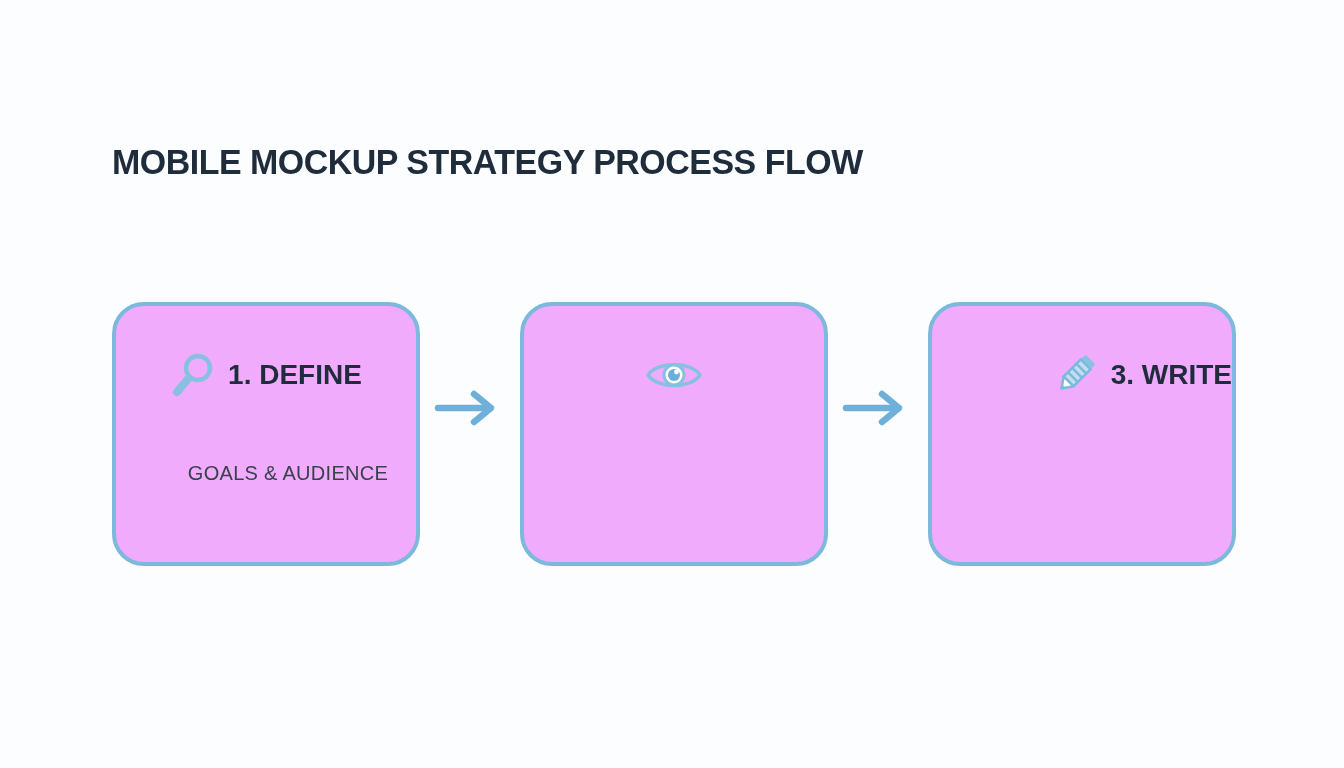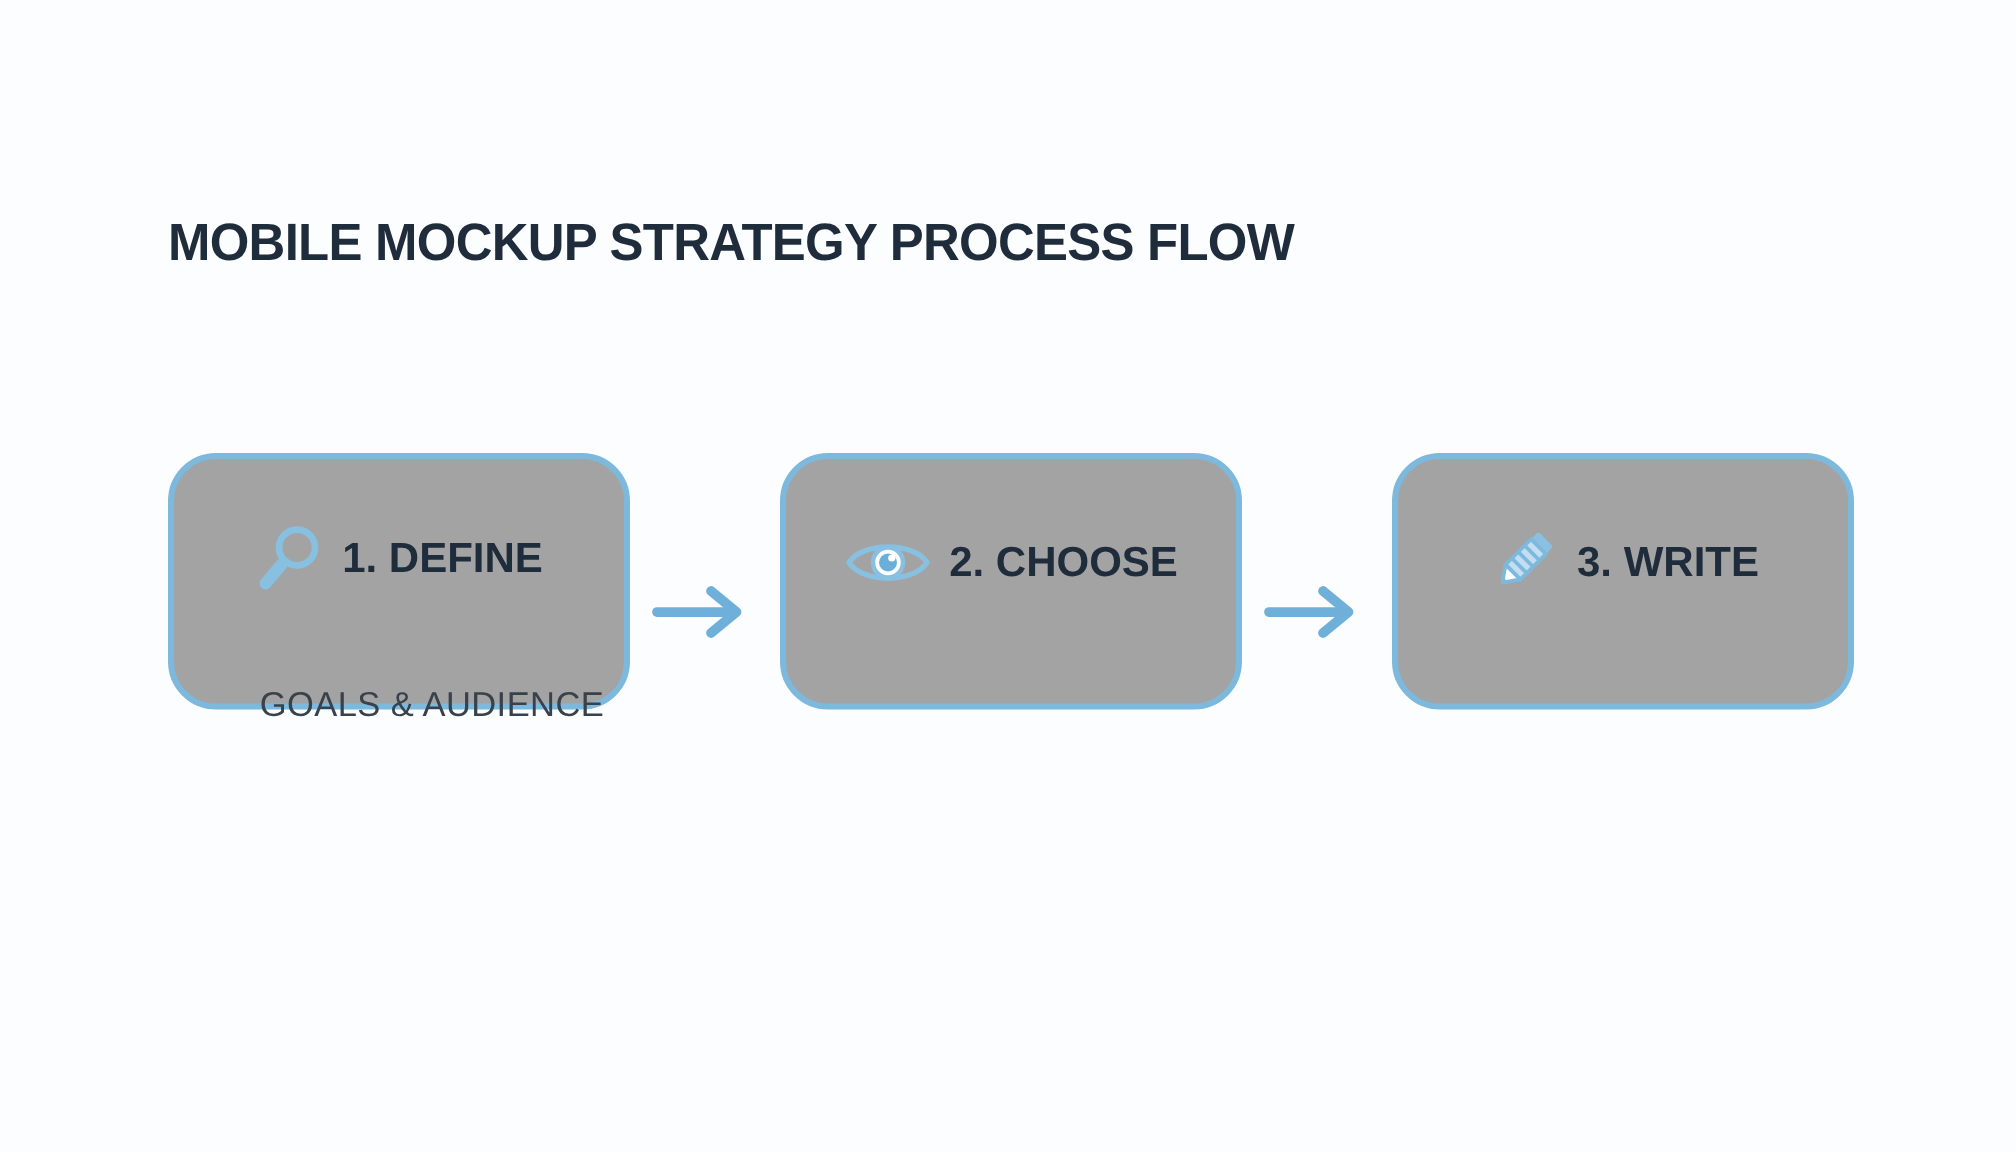--- a/index.html
+++ b/index.html
@@ -23,54 +23,54 @@
     color: #1f2c3b;
     letter-spacing: -0.5px;
     transform: scaleX(0.97);
     transform-origin: left center;
     white-space: nowrap;
   }
   .step-card {
     position: absolute;
     top: 302px;
     width: 308px;
-    height: 171px;
+    height: 264px;
     box-sizing: border-box;
-    background: #a3a3a3;
+    background: #f0abfc;
     border: 4px solid #7cb9dc;
     border-radius: 32px;
     display: flex;
     flex-direction: column;
     align-items: center;
     gap: 38px;
   }
   .step-card.pos-1 { left: 112px; }
   .step-card.pos-2 { left: 520px; }
-  .step-card.pos-3 { left: 928px; }
+  .step-card.pos-3 { left: 928px; align-items: flex-end; }
   .step-head {
     margin-top: 42px;
     height: 54px;
     display: flex;
     align-items: center;
     gap: 12px;
   }
   .step-icon {
     display: flex;
     align-items: center;
     justify-content: center;
   }
   .step-title {
     font-size: 28px;
     font-weight: bold;
     color: #1f2c3b;
     white-space: nowrap;
   }
   .step-subtitle {
     margin-top: 22px;
-    font-size: 23px;
+    font-size: 20px;
     color: #39424c;
     letter-spacing: 0.3px;
     white-space: nowrap;
     margin-left: 44px;
   }
   .flow-arrow {
     position: absolute;
     top: 388px;
     width: 66px;
     height: 40px;
@@ -104,21 +104,20 @@
 <div class="step-card pos-2">
   <div class="step-head">
     <span class="step-icon">
       <svg width="58" height="38" viewBox="0 0 58 38">
         <path d="M3 19 C 12 5, 46 5, 55 19 C 46 33, 12 33, 3 19 Z" fill="none" stroke="#87c0e0" stroke-width="3.5" stroke-linejoin="round"></path>
         <circle cx="29" cy="19" r="10" fill="#ffffff" stroke="#87c0e0" stroke-width="3"></circle>
         <circle cx="29" cy="19" r="6" fill="#6aaeda"></circle>
         <circle cx="31.5" cy="16" r="2.4" fill="#ffffff"></circle>
       </svg>
     </span>
-    <span class="step-title">2. CHOOSE</span>
   </div>
 </div>
 
 <svg class="flow-arrow pos-2" viewBox="0 0 66 40">
   <line x1="4" y1="20" x2="50" y2="20" stroke="#6fb0da" stroke-width="6.5" stroke-linecap="round"></line>
   <polyline points="40,6 57,20 40,34" fill="none" stroke="#6fb0da" stroke-width="6.5" stroke-linecap="round" stroke-linejoin="round"></polyline>
 </svg>
 
 <div class="step-card pos-3">
   <div class="step-head">

